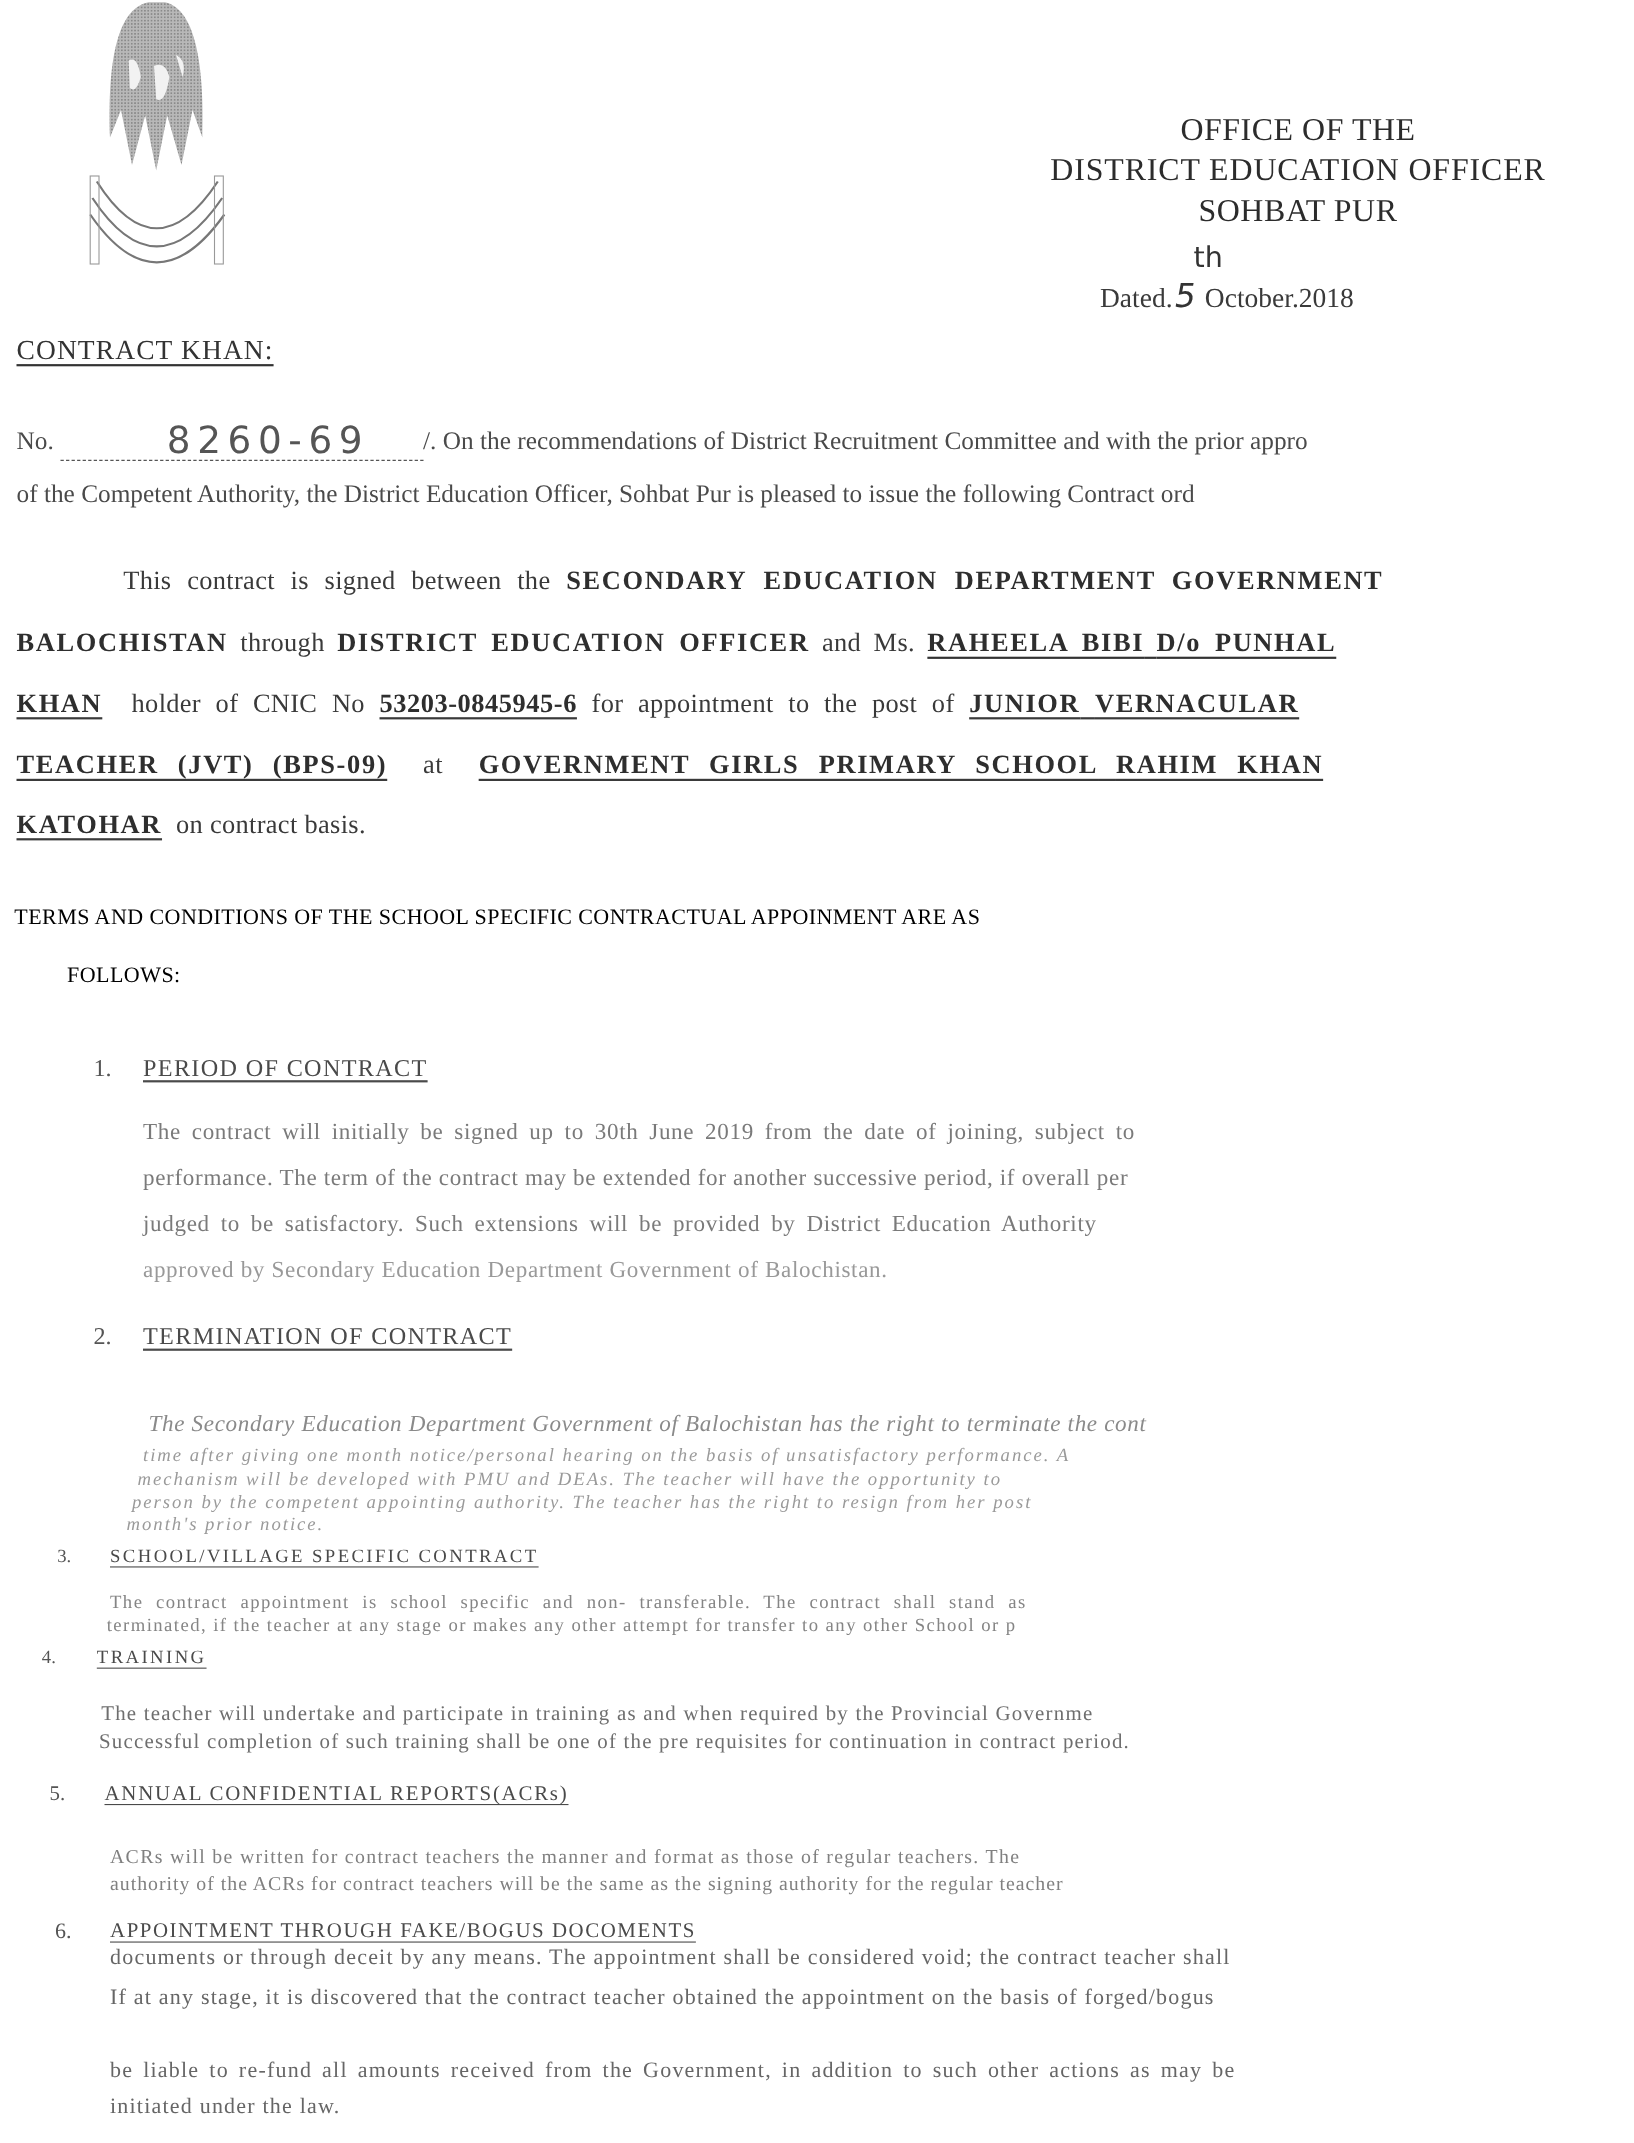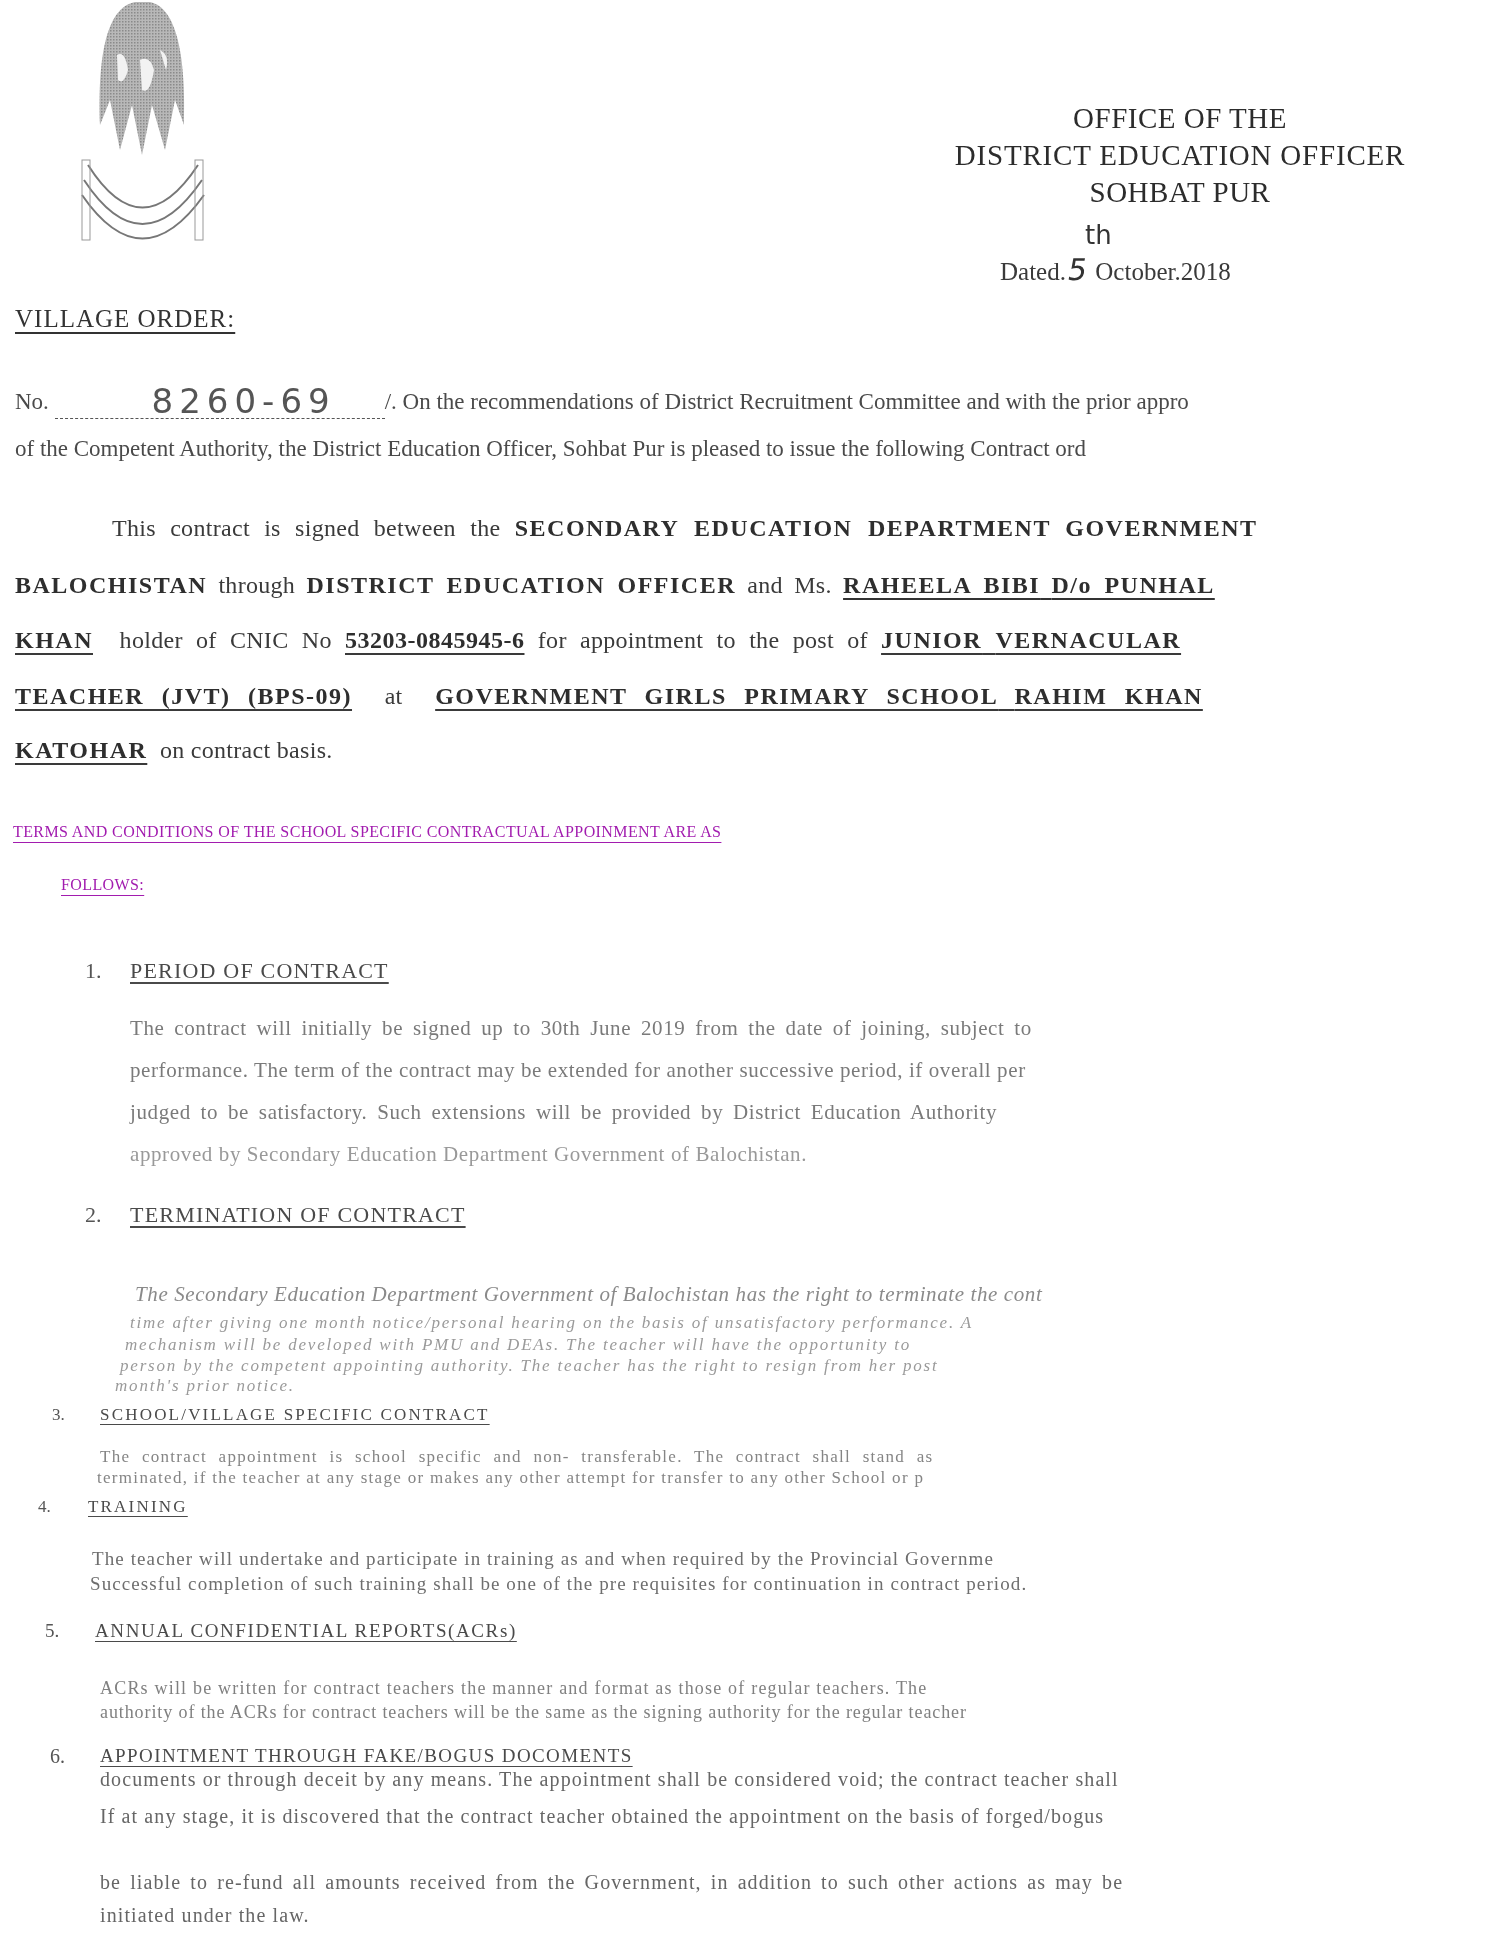--- a/index.html
+++ b/index.html
@@ -28,22 +28,22 @@
                   font-family: "DejaVu Sans", sans-serif; font-size: 34px; color: #555;
                   letter-spacing: 6px; text-align: center; padding-left: 48px; box-sizing: border-box;
                   line-height: 34px; transform: translateY(4px); }
   .para-line { font-size: 23px; color: #4a4a4a; }
 
   .main-para { font-size: 24px; color: #3a3a3a; letter-spacing: 0.3px; }
   .main-para b { font-weight: bold; letter-spacing: 1.5px; color: #2e2e2e; }
   .main-para u { text-underline-offset: 5px; }
   .faded { color: #9a9a9a; }
 
-  .terms-h { left: 13px; font-size: 16px; color: #a21caf; letter-spacing: 0.4px;
-             text-decoration: underline; text-underline-offset: 5px; }
+  .terms-h { left: 13px; font-size: 20px; color: #000000; letter-spacing: 0.4px;
+             text-underline-offset: 5px; }
 
   .sec-num { font-size: 22px; color: #555; }
   .sec-title { font-size: 22px; color: #4a4a4a; letter-spacing: 1.2px; text-decoration: underline;
                text-underline-offset: 4px; }
   .sec-body { font-size: 21px; color: #7a7a7a; letter-spacing: 0.6px; }
   .sec-body.light { color: #9a9a9a; font-style: italic; letter-spacing: 1.8px; font-size: 17px; }
   .sec-body.mid { color: #858585; letter-spacing: 1.3px; font-size: 17px; }
   .sec-body.s4 { color: #6e6e6e; letter-spacing: 1.1px; font-size: 19px; }
   .sec-body.s6 { color: #666; letter-spacing: 1.1px; font-size: 20px; }
   .sec-title.small { font-size: 17px; letter-spacing: 2.2px; }
@@ -73,21 +73,21 @@
   <div>OFFICE OF THE</div>
   <div class="l2">DISTRICT EDUCATION OFFICER</div>
   <div>SOHBAT PUR</div>
 </div>
 
 <div class="abs dated">
   <span>Dated.</span><span class="hand">5</span> <span>October.2018</span>
   <span class="hand-top">th</span>
 </div>
 
-<div class="abs contract-order">VILLAGE ORDER:</div>
+<div class="abs contract-order">CONTRACT KHAN:</div>
 
 <div class="abs no-line">
   <span>No.</span>
   <span class="num">8260-69</span><span>/. On the recommendations of District Recruitment Committee and with the prior appro</span>
 </div>
 <div class="abs para-line" style="left:15px; top:436px;">of the Competent Authority, the District Education Officer, Sohbat Pur is pleased to issue the following Contract ord</div>
 
 <div class="abs main-para" style="left:112px; top:515px; word-spacing:8px;">
   <span>This contract is signed between the</span>
   <b>SECONDARY EDUCATION DEPARTMENT</b>

